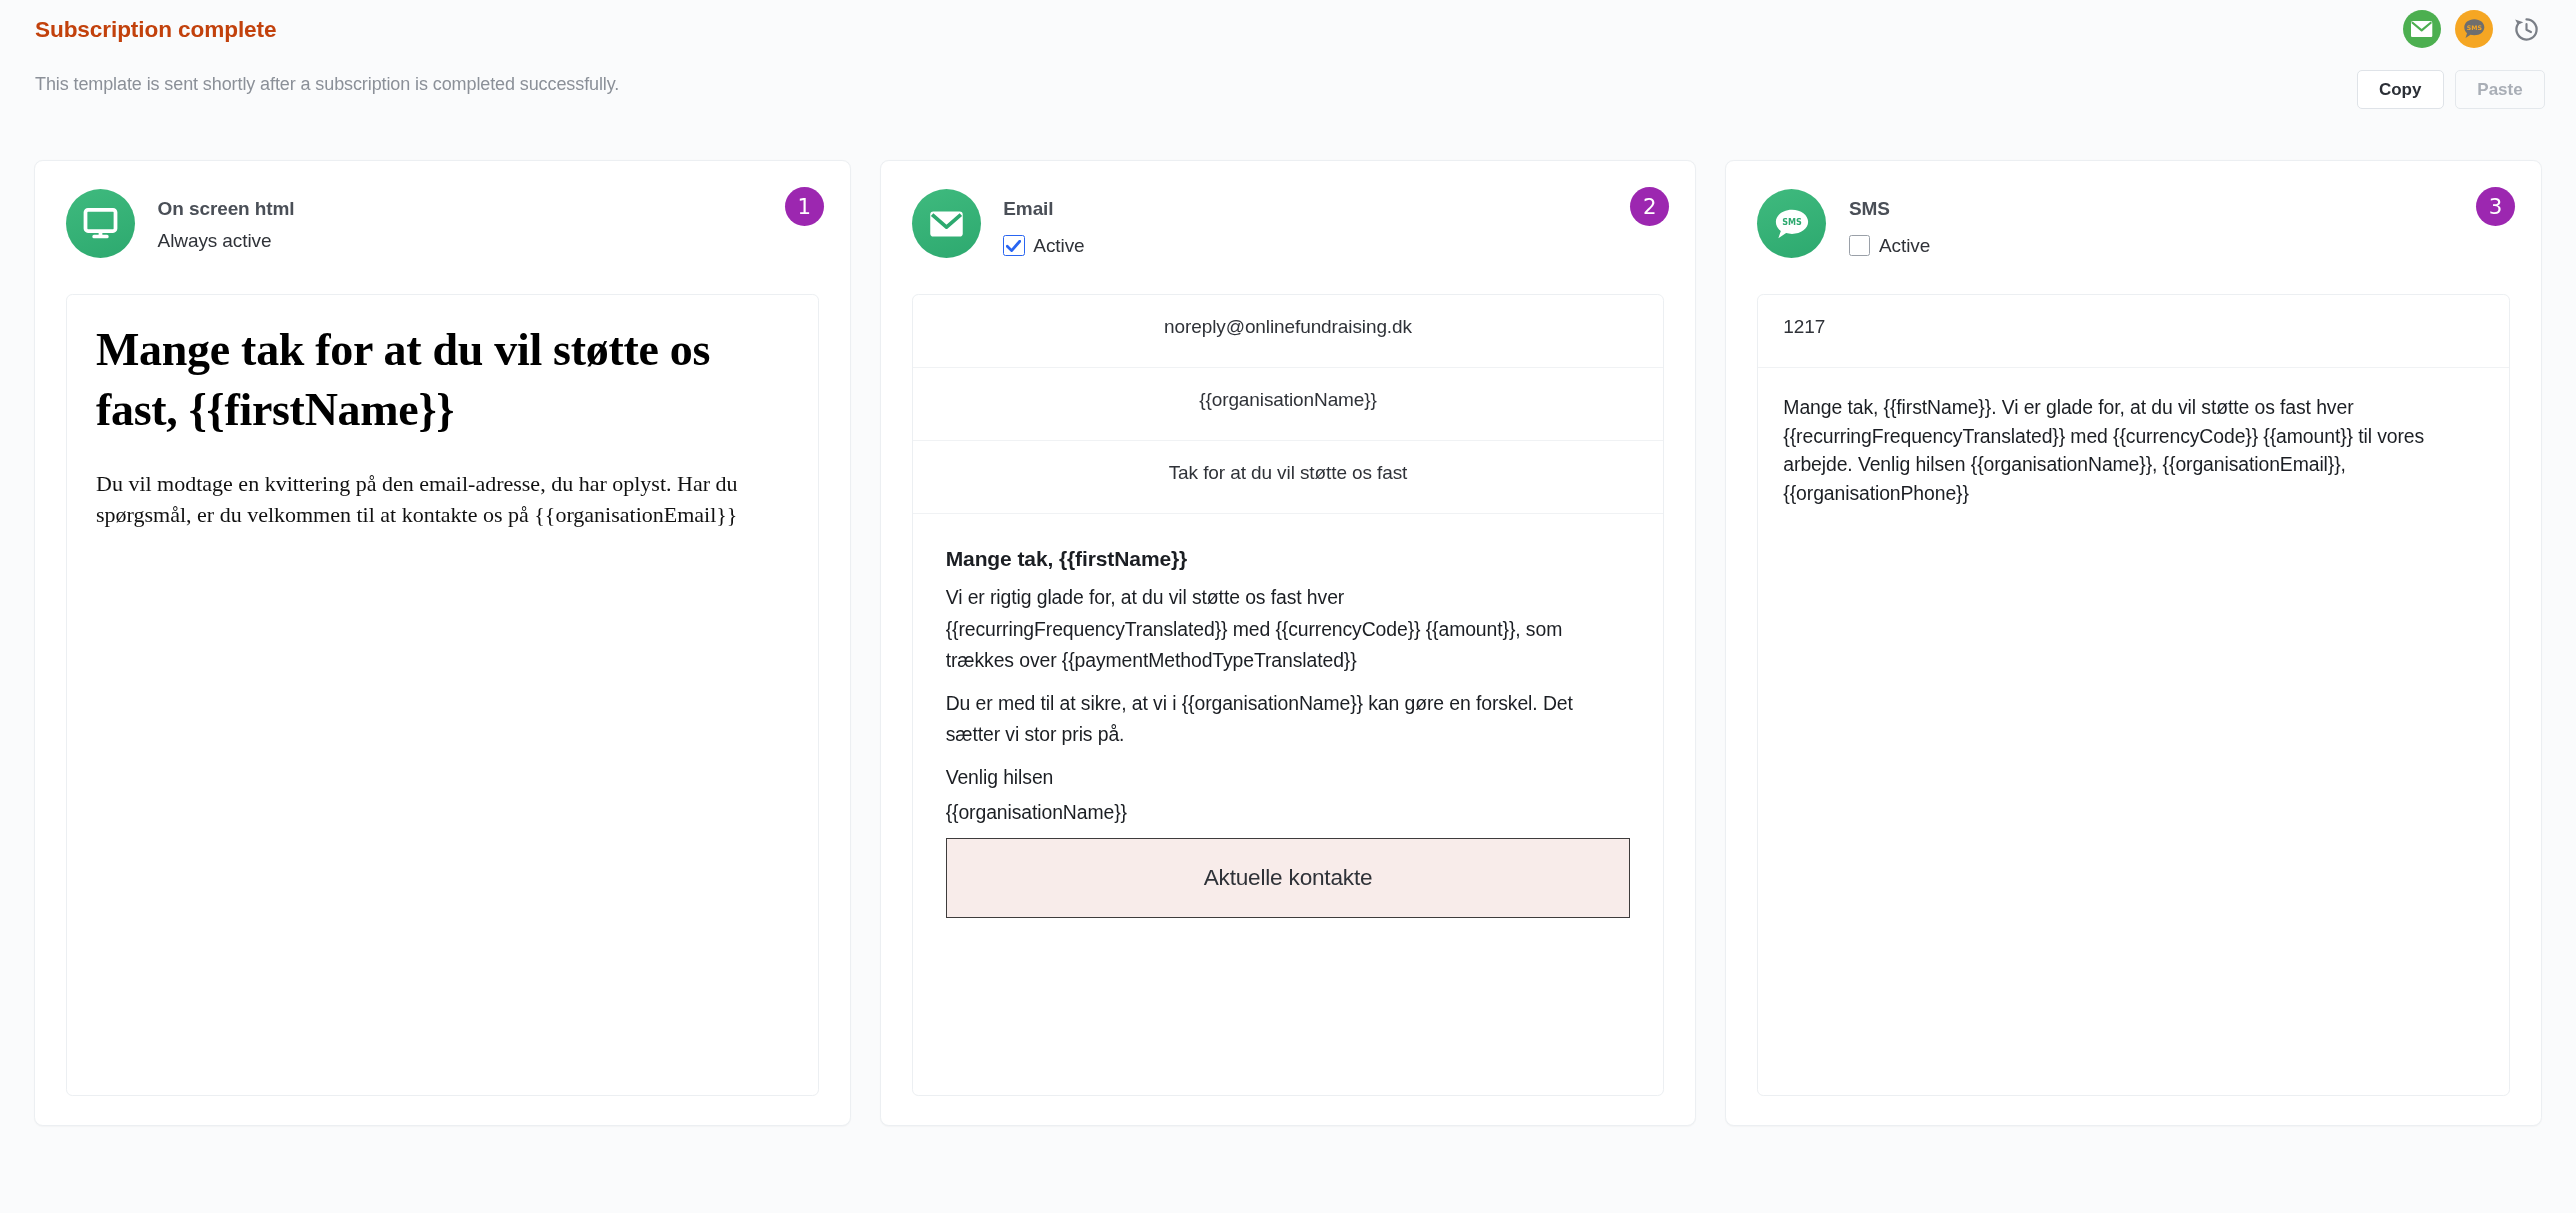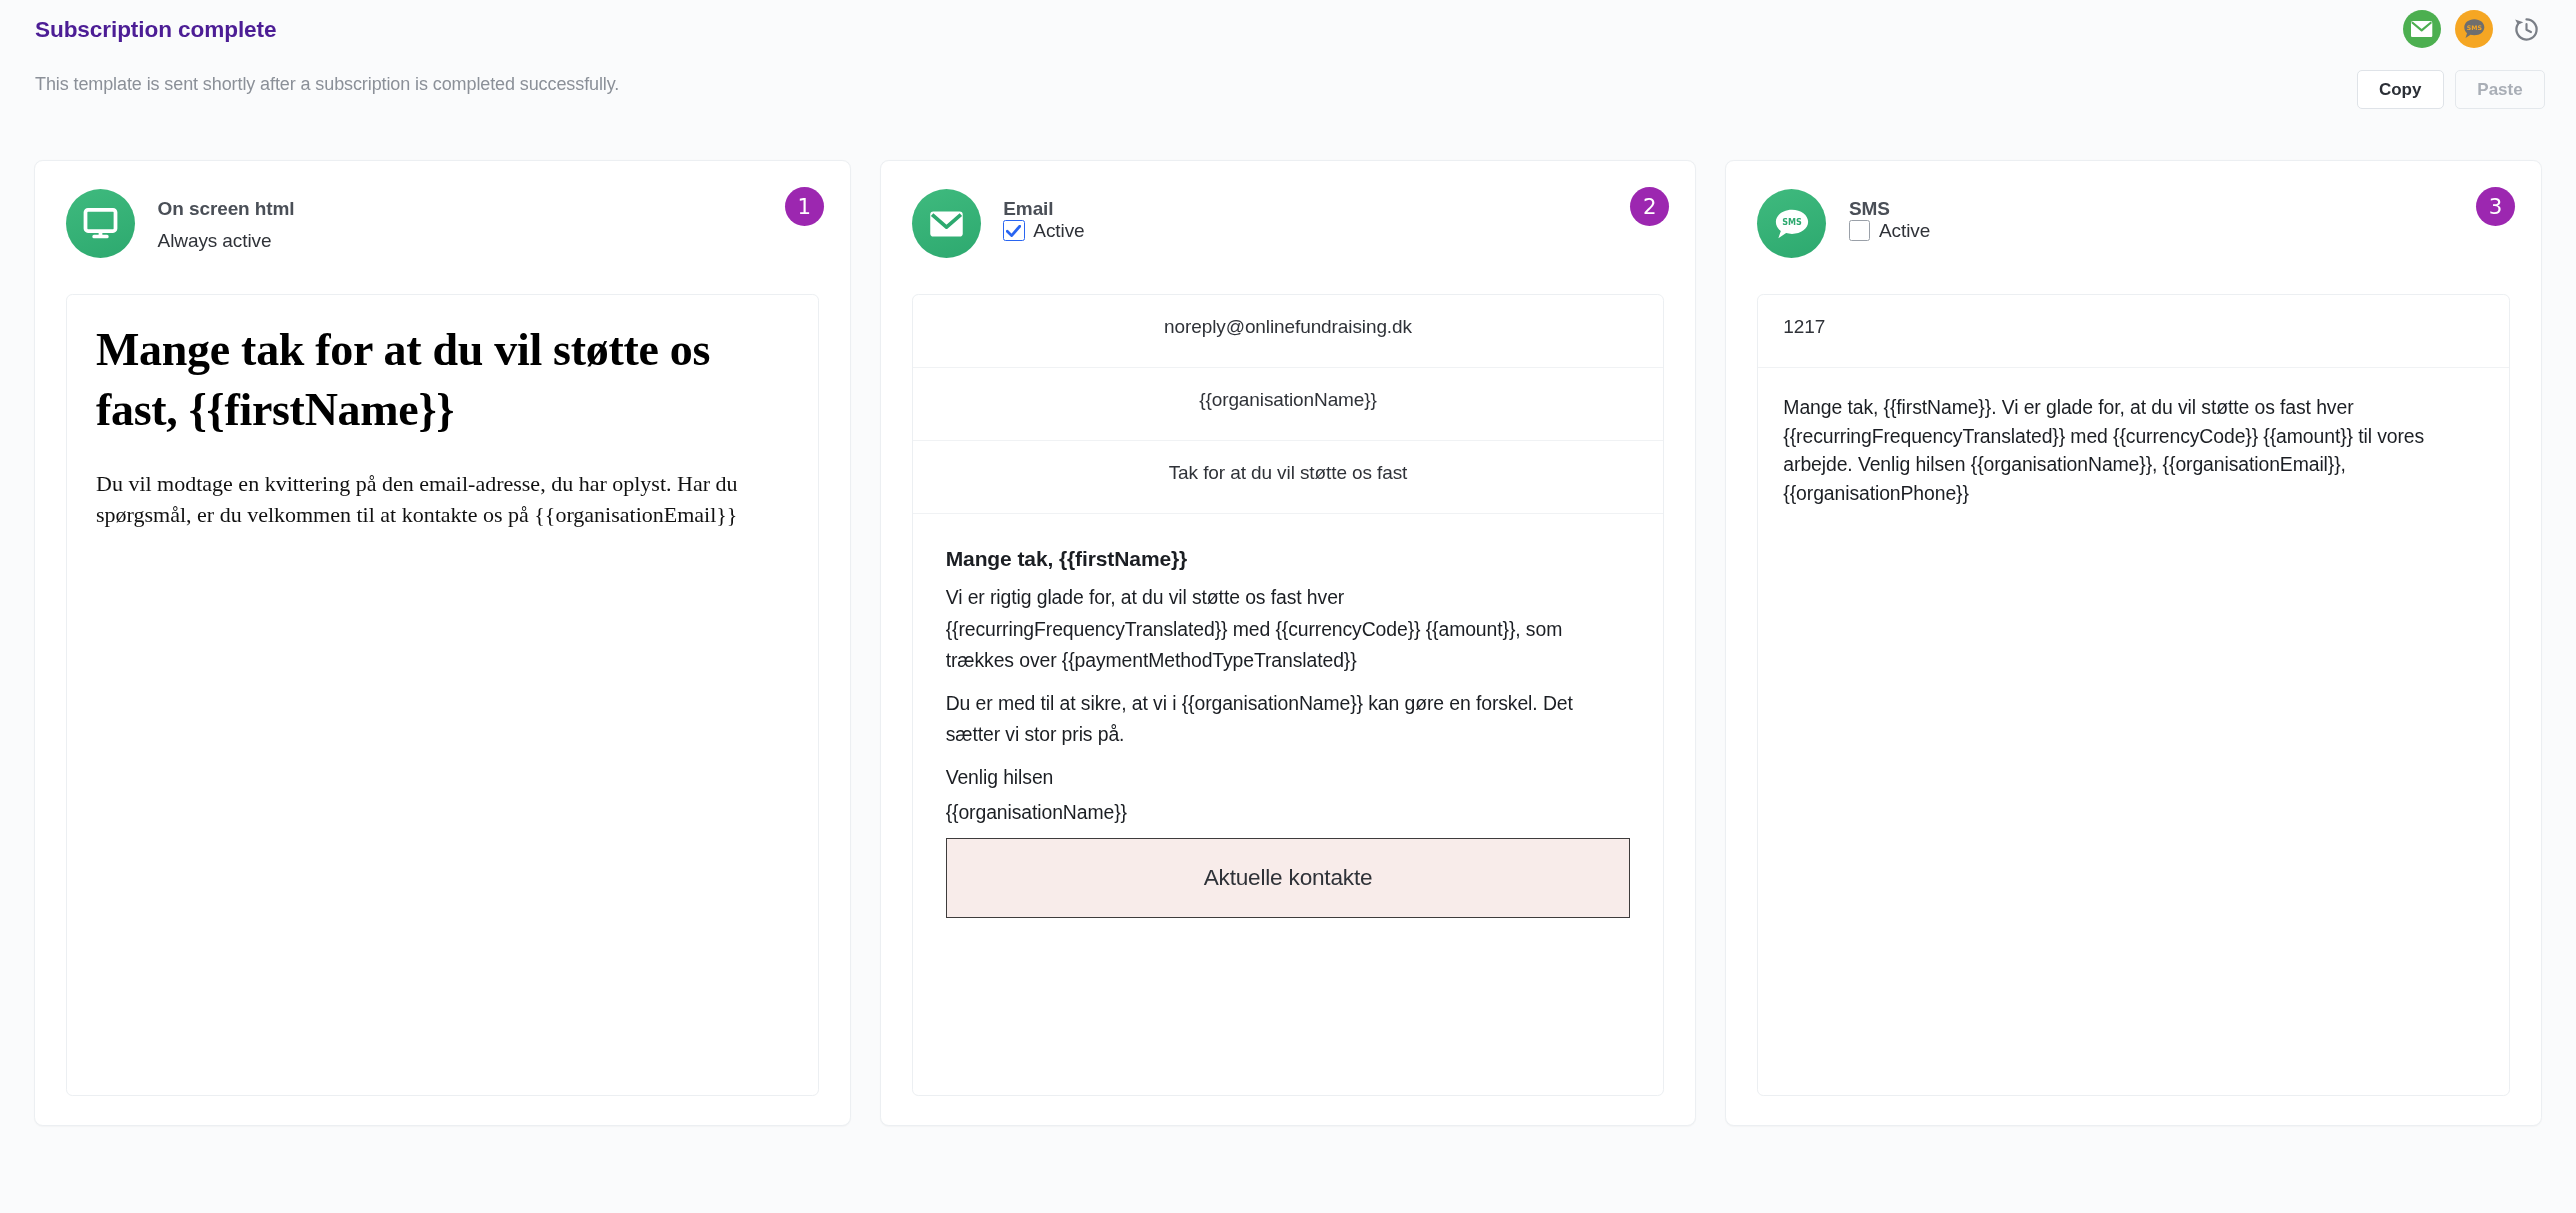--- a/index.html
+++ b/index.html
@@ -24,21 +24,21 @@
     left: 0; top: 0;
     width: 2576px;
     height: 129px;
     background: #fafbfc;
   }
   .page-title {
     position: absolute;
     left: 35px; top: 17px;
     font-size: 22.6px;
     font-weight: bold;
-    color: #4c1d95;
+    color: #c2410c;
     letter-spacing: -0.1px;
   }
   .page-subtitle {
     position: absolute;
     left: 35px; top: 74px;
     font-size: 18px;
     color: #8b9098;
     letter-spacing: -0.1px;
   }
 
@@ -118,21 +118,21 @@
     color: #4a4f57;
     letter-spacing: -0.1px;
   }
   .channel-sub {
     margin-top: 10px;
     font-size: 19px;
     color: #2f3238;
     letter-spacing: -0.1px;
   }
   .active-row {
-    margin-top: 0;
+    margin-top: 15px;
     display: flex;
     align-items: center;
     gap: 8.8px;
   }
   .chk {
     width: 21.3px; height: 21.3px;
     border-radius: 2.5px;
     border: 1.3px solid #9aa0a8;
     background: #ffffff;
     display: flex; align-items: center; justify-content: center;

